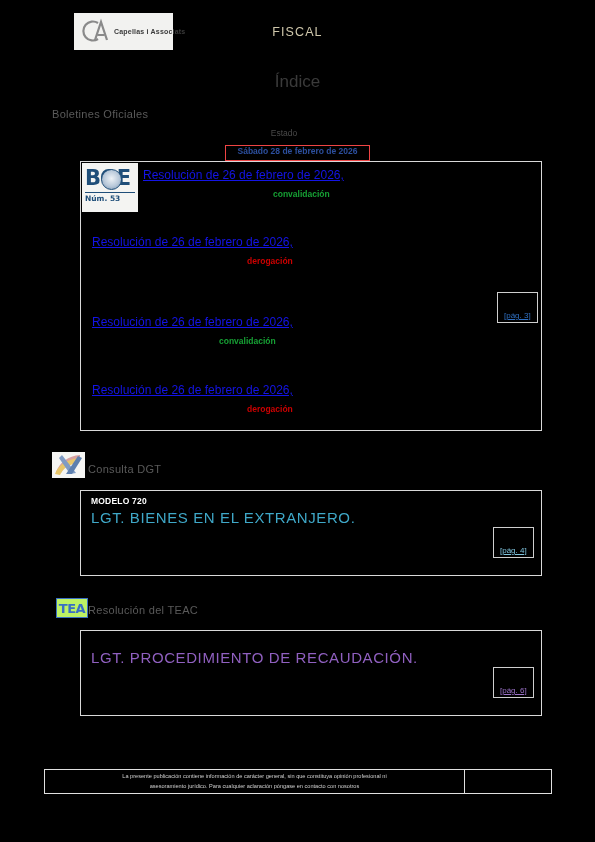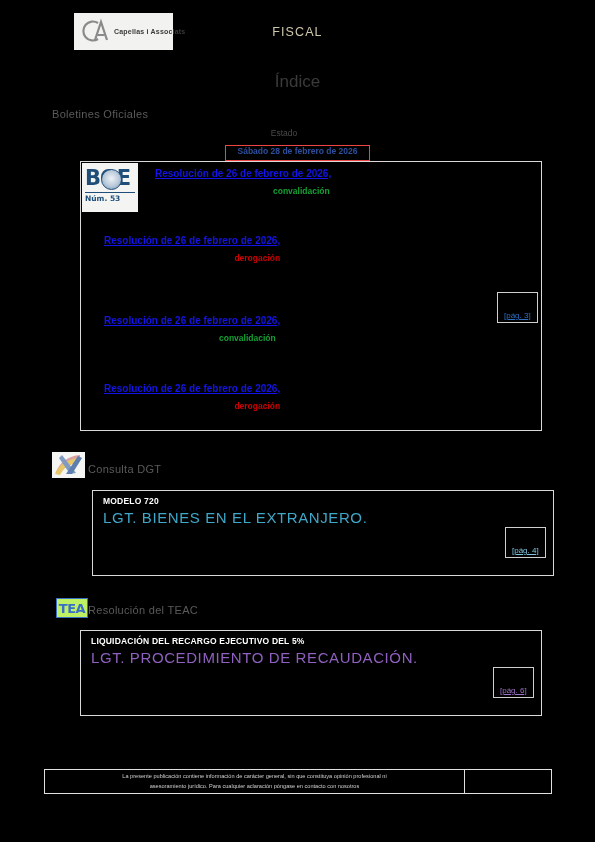--- a/index.html
+++ b/index.html
@@ -104,21 +104,21 @@
   }
 
   
   .panel {
     position: absolute;
     border: 1px solid #d9d9d9;
     background: #000;
     box-sizing: border-box;
   }
   #panel-boe  { left: 80px; top: 161px; width: 462px; height: 270px; }
-  #panel-dgt  { left: 80px; top: 490px; width: 462px; height: 86px; margin-left: 12px;  }
+  #panel-dgt  { left: 80px; top: 490px; width: 462px; height: 86px;  }
   #panel-teac { left: 80px; top: 630px; width: 462px; height: 86px;  }
 
   
   .boe-logo {
     position: absolute;
     left: 1px;
     top: 1px;
     width: 56px;
     height: 49px;
     background: #f4f4f2;
@@ -148,27 +148,26 @@
     color: #1f4e79;
     border-top: 1px solid #1f4e79;
     padding-top: 1px;
     margin-top: 1px;
     font-family: "DejaVu Sans", sans-serif;
   }
 
   
   .entry { position: absolute; }
   .entry-link {
-    font-size: 10px;
-    font-weight: bold;
+    font-size: 12px;
+    font-weight: normal;
     color: #1414e6;
     text-decoration: underline;
     white-space: nowrap;
     display: block;
-    margin-left: 12px;
   }
   .entry-tag {
     font-size: 8.5px;
     font-weight: bold;
     display: block;
     white-space: nowrap;
     margin-top: 7px;
   }
   .tag-green { color: #16a034; }
   .tag-red   { color: #cc0000; text-align: right; }
@@ -336,21 +335,20 @@
   <div class="item-sub sub-cyan" style="left:10px; top:18px;">LGT. BIENES EN EL EXTRANJERO.</div>
   <div class="pagref pagref-cyan" style="left:412px; top:36px;">[pág. 4]</div>
 </div>
 
 <div class="tea-icon">
   <span>TEA</span>
 </div>
 <div class="sec-title" id="sec-teac">Resolución del TEAC</div>
 
 <div class="panel" id="panel-teac">
-  <div class="item-title" style="left:10px; top:5px;">LIQUIDACIÓN DEL RECARGO EJECUTIVO DEL 5%</div>
   <div class="item-sub sub-purple" style="left:10px; top:18px;">LGT. PROCEDIMIENTO DE RECAUDACIÓN.</div>
   <div class="pagref pagref-purple" style="left:412px; top:36px;">[pág. 6]</div>
 </div>
 
 <div class="footer">
   <div class="footer-main">
     <p>
       <span>La presente publicación contiene información de carácter general, sin que constituya opinión profesional ni</span><br>
       <span>asesoramiento jurídico. Para cualquier aclaración póngase en contacto con nosotros</span>
     </p>

